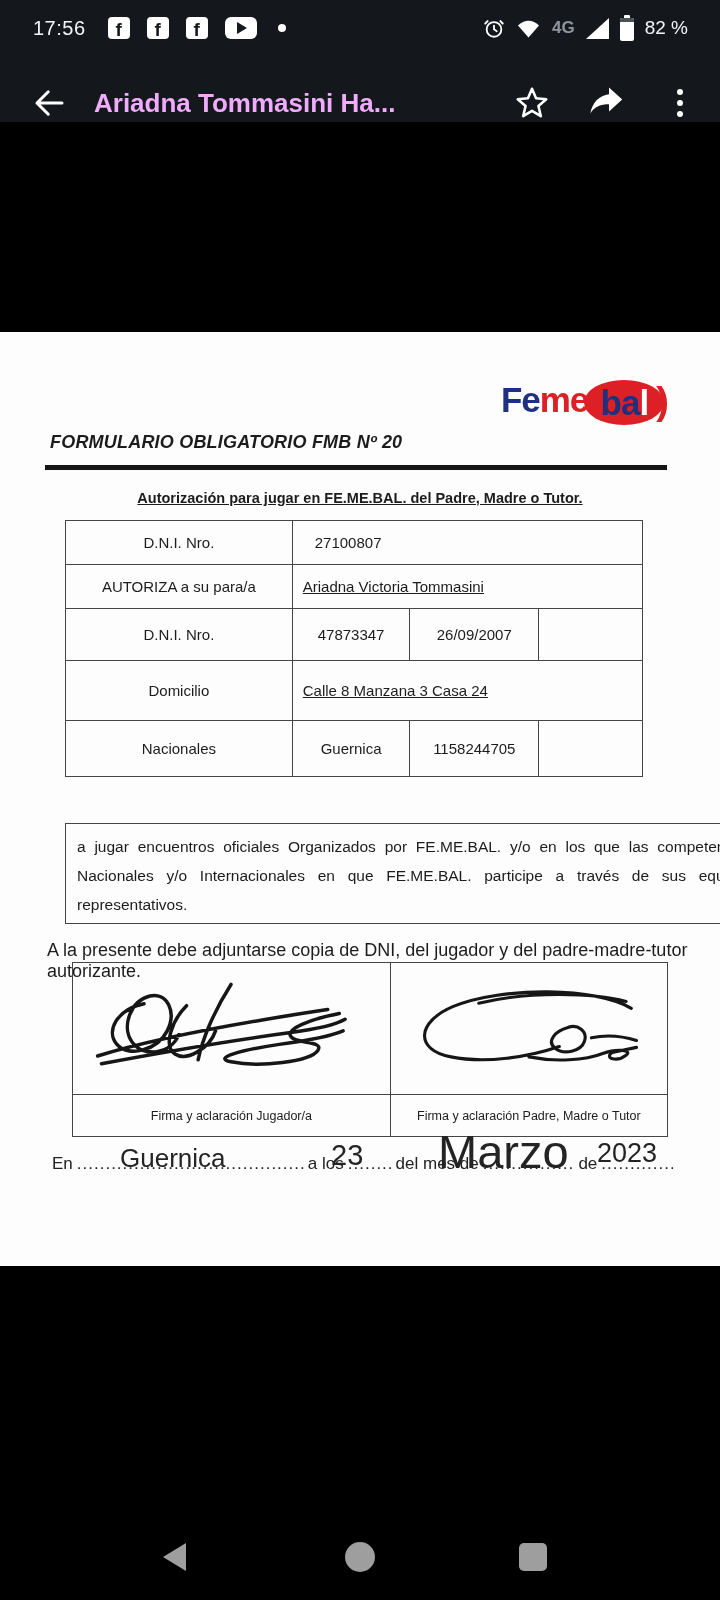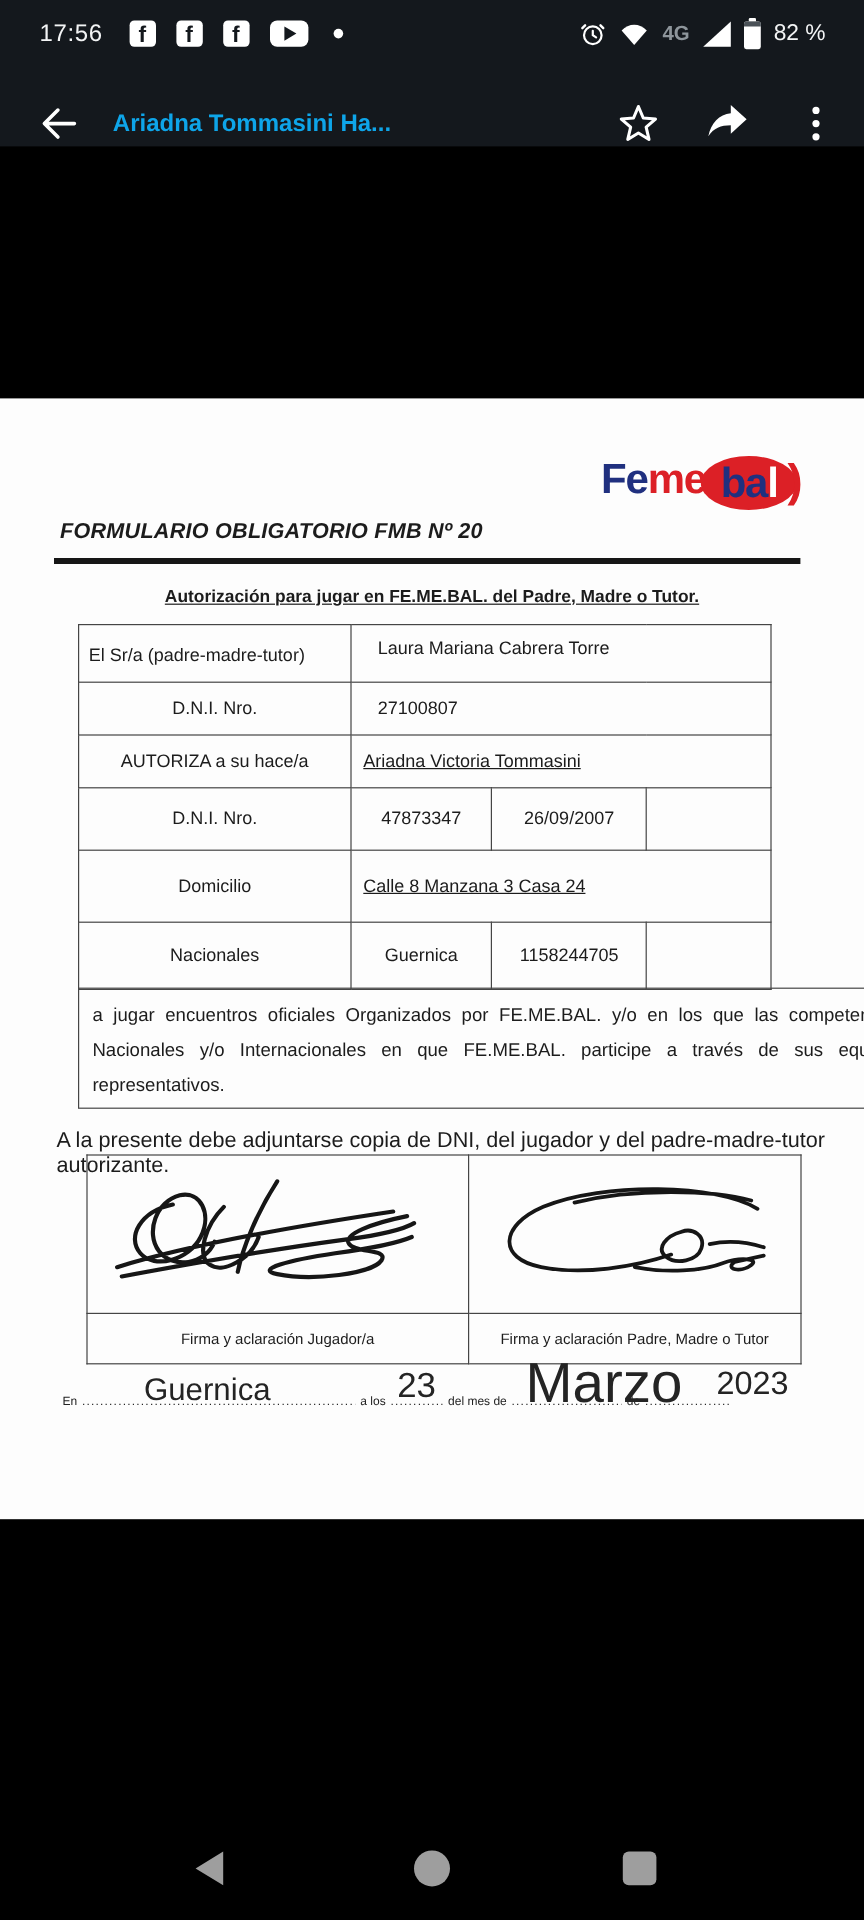--- a/index.html
+++ b/index.html
@@ -20,21 +20,21 @@
   .sig-tri { width:0; height:0; border-bottom:21px solid #fff; border-left:23px solid transparent; }
   .net-label { color:#8e959b; font-size:17px; font-weight:bold; }
   .batt { position:relative; width:14px; height:23px; background:#fff; border-radius:2px; margin-top:3px; }
   .batt::before { content:""; position:absolute; left:4px; top:-3px; width:6px; height:3px; background:#fff; border-radius:1px 1px 0 0; }
   .batt::after { content:""; position:absolute; left:0; top:0; width:14px; height:4px; background:#4a5157; border-radius:2px 2px 0 0; }
   .batt-label { color:#f3f4f5; font-size:19px; }
 
   .appbar { position:absolute; left:0; top:56px; width:720px; height:94px; display:flex; align-items:center; }
   .back-btn { width:70px; height:70px; display:flex; align-items:center; justify-content:center; margin-left:12px; }
   .titles { flex:1; margin-left:12px; overflow:hidden; }
-  .app-title { color:#0ea5e9; font-size:20px; font-weight:bold; white-space:nowrap; }
+  .app-title { color:#f0abfc; font-size:26px; font-weight:bold; white-space:nowrap; }
   .app-sub { color:#e9eaeb; font-size:18px; margin-top:7px; }
   .hdr-ic { width:60px; height:60px; display:flex; align-items:center; justify-content:center; }
   .hdr-ic.star { margin-right:14px; }
   .hdr-ic.share { margin-right:14px; }
   .hdr-ic.more { margin-right:10px; }
   .dots-v { display:flex; flex-direction:column; gap:5px; }
   .dots-v span { width:6px; height:6px; border-radius:50%; background:#fff; }
 
   
   .doc { position:absolute; left:0; top:332px; width:720px; height:934px; background:#fdfdfd; color:#1c1c1c; }
@@ -64,21 +64,21 @@
 
   .body-box { position:absolute; left:65px; top:490.5px; width:700px; height:101px; border:1.6px solid #454545; padding:8px 11px 0 11px; font-size:15.5px; line-height:29px; text-align:justify; }
   .note { position:absolute; left:47px; top:608px; font-size:18px; }
 
   .sig-table { position:absolute; left:72px; top:630px; width:596px; border-collapse:collapse; table-layout:fixed; }
   .sig-table td { border:1.6px solid #454545; }
   .sig-cell { height:132px; vertical-align:middle; text-align:center; }
   .sig-cap { height:42px; text-align:center; font-size:12.5px; color:#1c1c1c; vertical-align:middle; }
 
   .dateline { position:absolute; left:48px; top:806px; width:625px; height:36px; }
-  .dl-base { position:absolute; left:0; bottom:0; width:100%; display:flex; align-items:baseline; font-size:10px; color:#222; white-space:nowrap; }
+  .dl-base { position:absolute; left:0; bottom:0; width:100%; display:flex; align-items:baseline; font-size:17px; color:#222; white-space:nowrap; }
   .dl-base .leader { overflow:hidden; letter-spacing:1px; color:#222; }
   .ld1 { width:228px; } .ld2 { width:44px; } .ld3 { width:92px; } .ld4 { width:72px; }
   .dl-base .w { margin:0 4px; }
   .dl-fill { position:absolute; line-height:1; color:#242424; pointer-events:none; }
   .f-city { left:72px; bottom:3px; font-size:26px; }
   .f-day { left:283px; bottom:4px; font-size:29px; }
   .f-month { left:390px; bottom:-1px; font-size:47px; }
   .f-year { left:549px; bottom:7px; font-size:27px; }
 
   
@@ -165,30 +165,26 @@
     <div class="auth-title">Autorización para jugar en FE.ME.BAL. del Padre, Madre o Tutor.</div>
 
     <table class="main">
       <colgroup>
           <col style="width:39.3%">
           <col style="width:20.4%">
           <col style="width:22.3%">
           <col style="width:18%">
         </colgroup>
       <tbody>
-          <tr class="r1">
-        <td class="lbl-top">El Sr/a (padre-madre-tutor)</td>
-        <td class="val-low" colspan="3">Laura Mariana Cabrera Torre</td>
-      </tr>
       <tr class="r2">
         <td class="lbl">D.N.I. Nro.</td>
         <td class="val-left" colspan="3">27100807</td>
       </tr>
       <tr class="r3">
-        <td class="lbl">AUTORIZA a su hace/a</td>
+        <td class="lbl">AUTORIZA a su para/a</td>
         <td class="val-left-sm" colspan="3">Ariadna Victoria Tommasini</td>
       </tr>
       <tr class="r4">
         <td class="lbl">D.N.I. Nro.</td>
         <td class="val-c">47873347</td>
         <td class="val-c">26/09/2007</td>
         <td></td>
       </tr>
       <tr class="r5">
         <td class="lbl">Domicilio</td>

